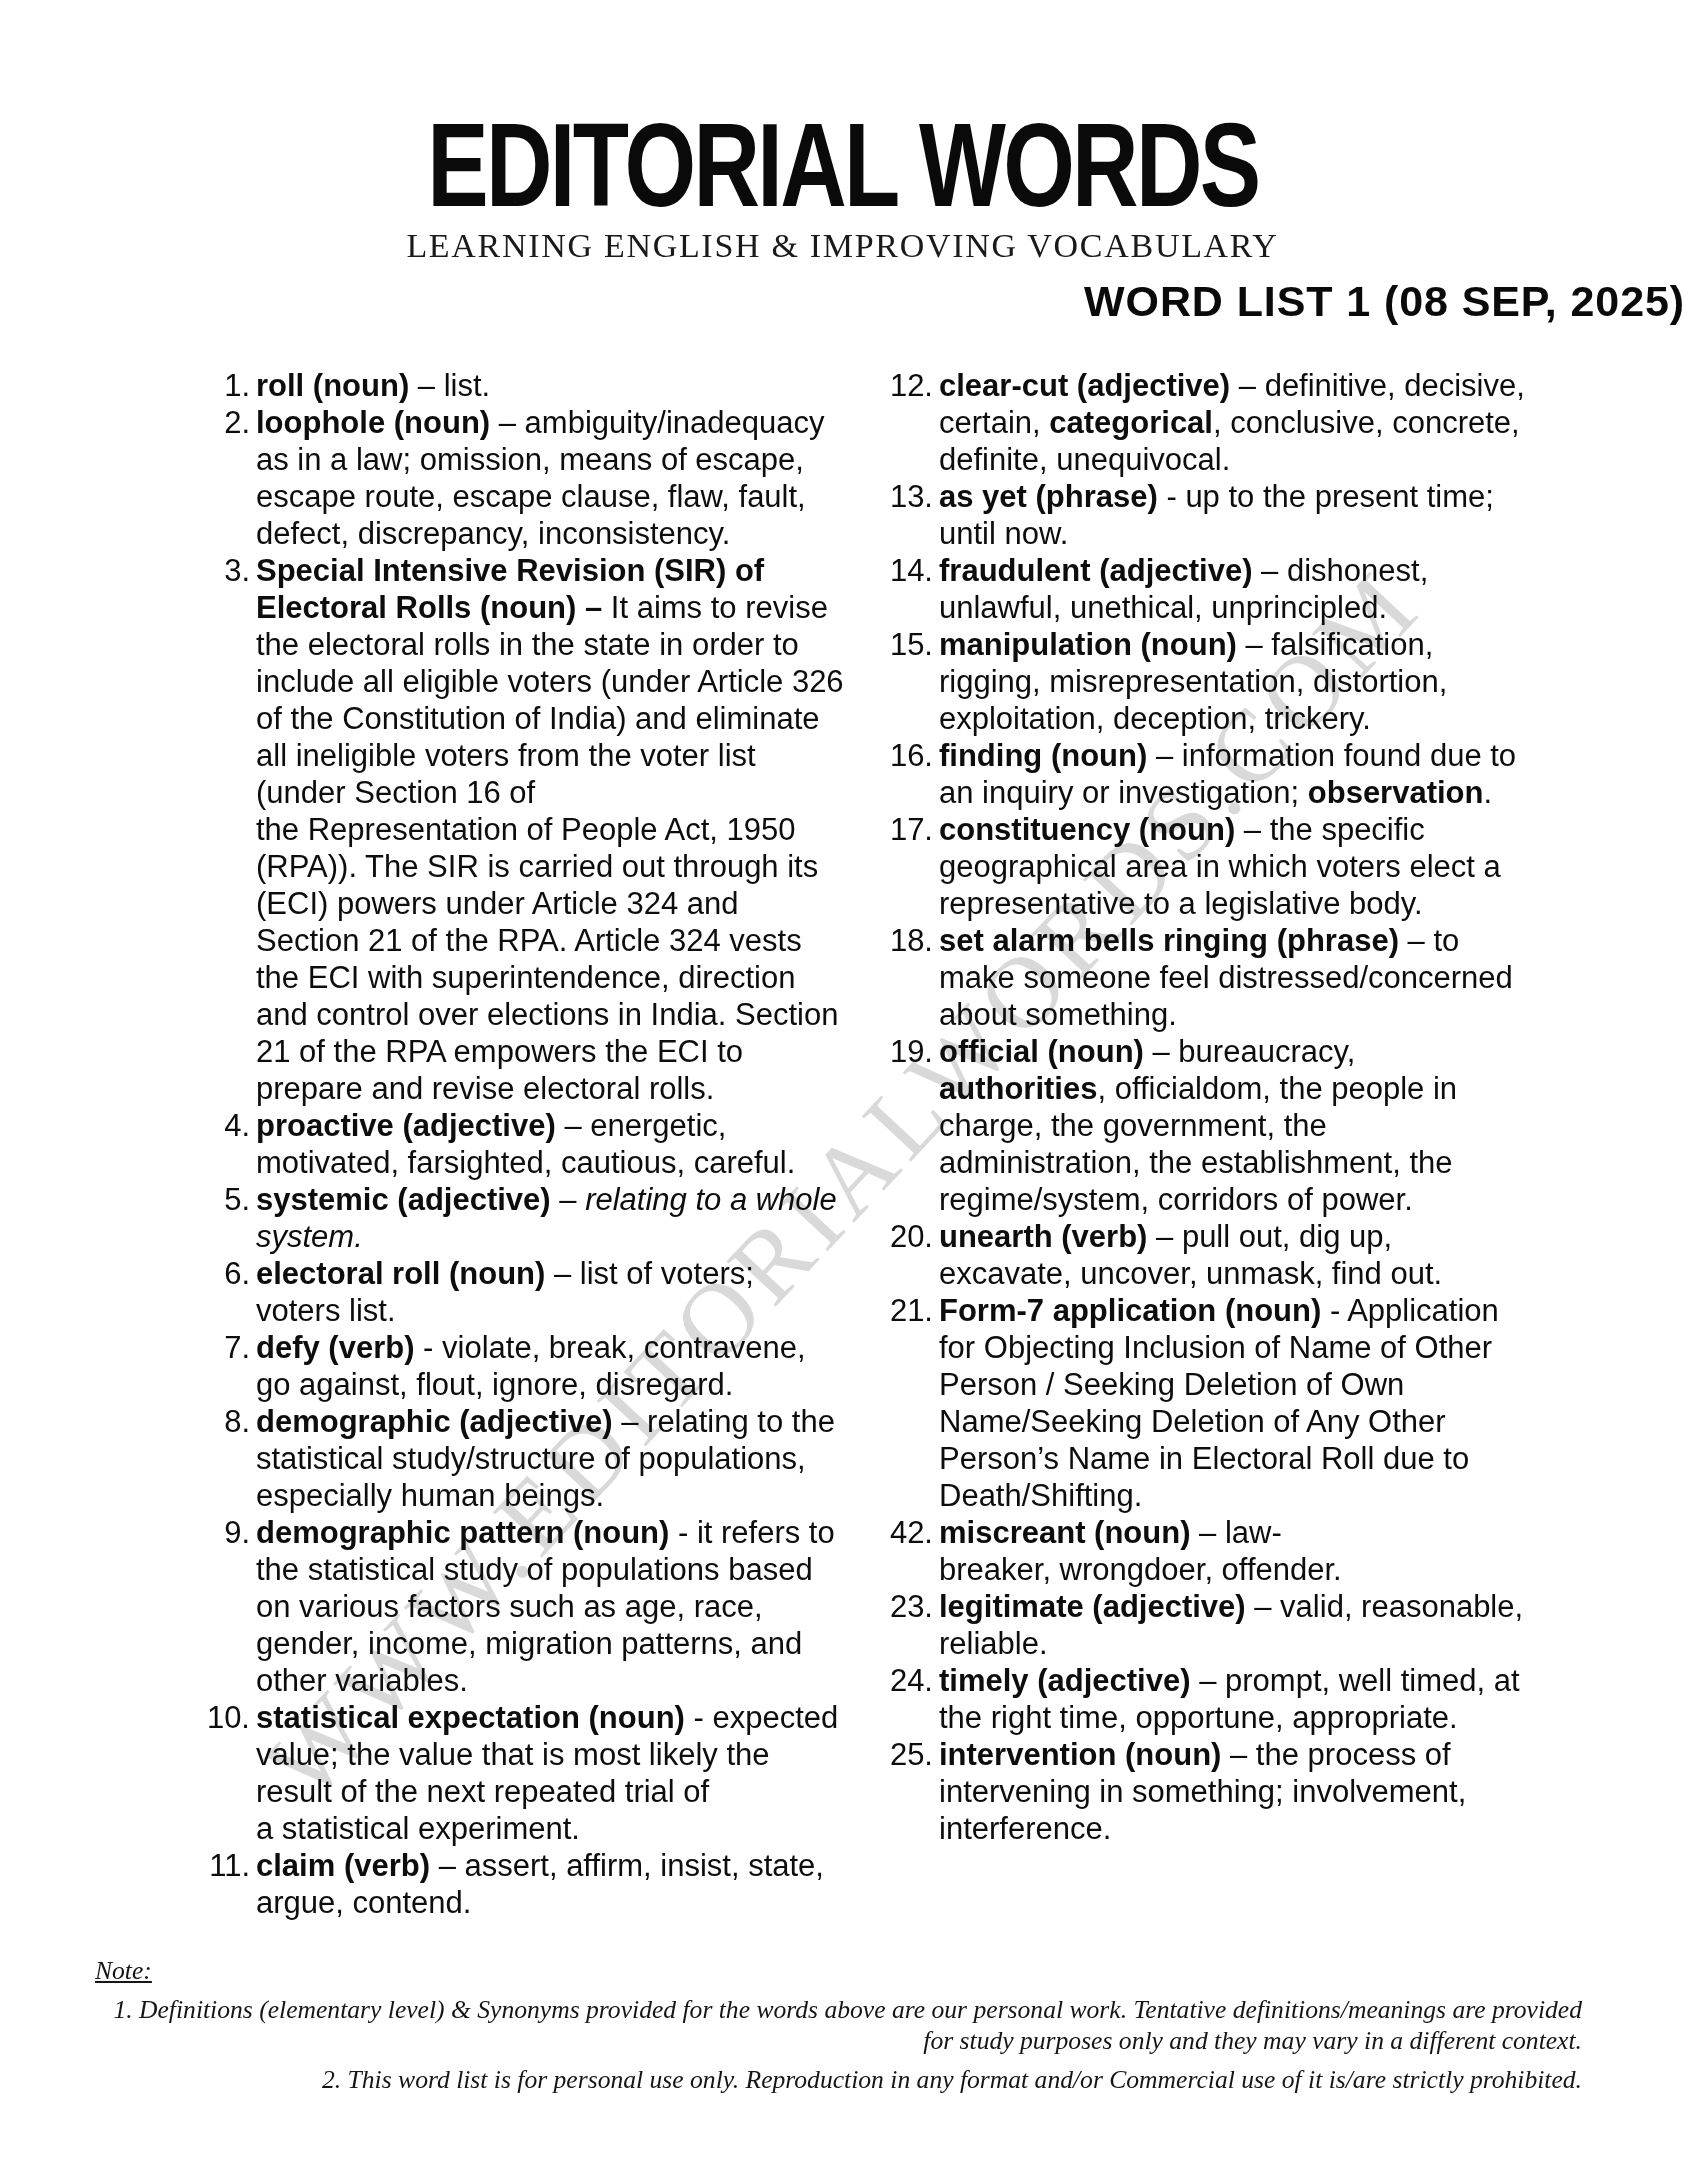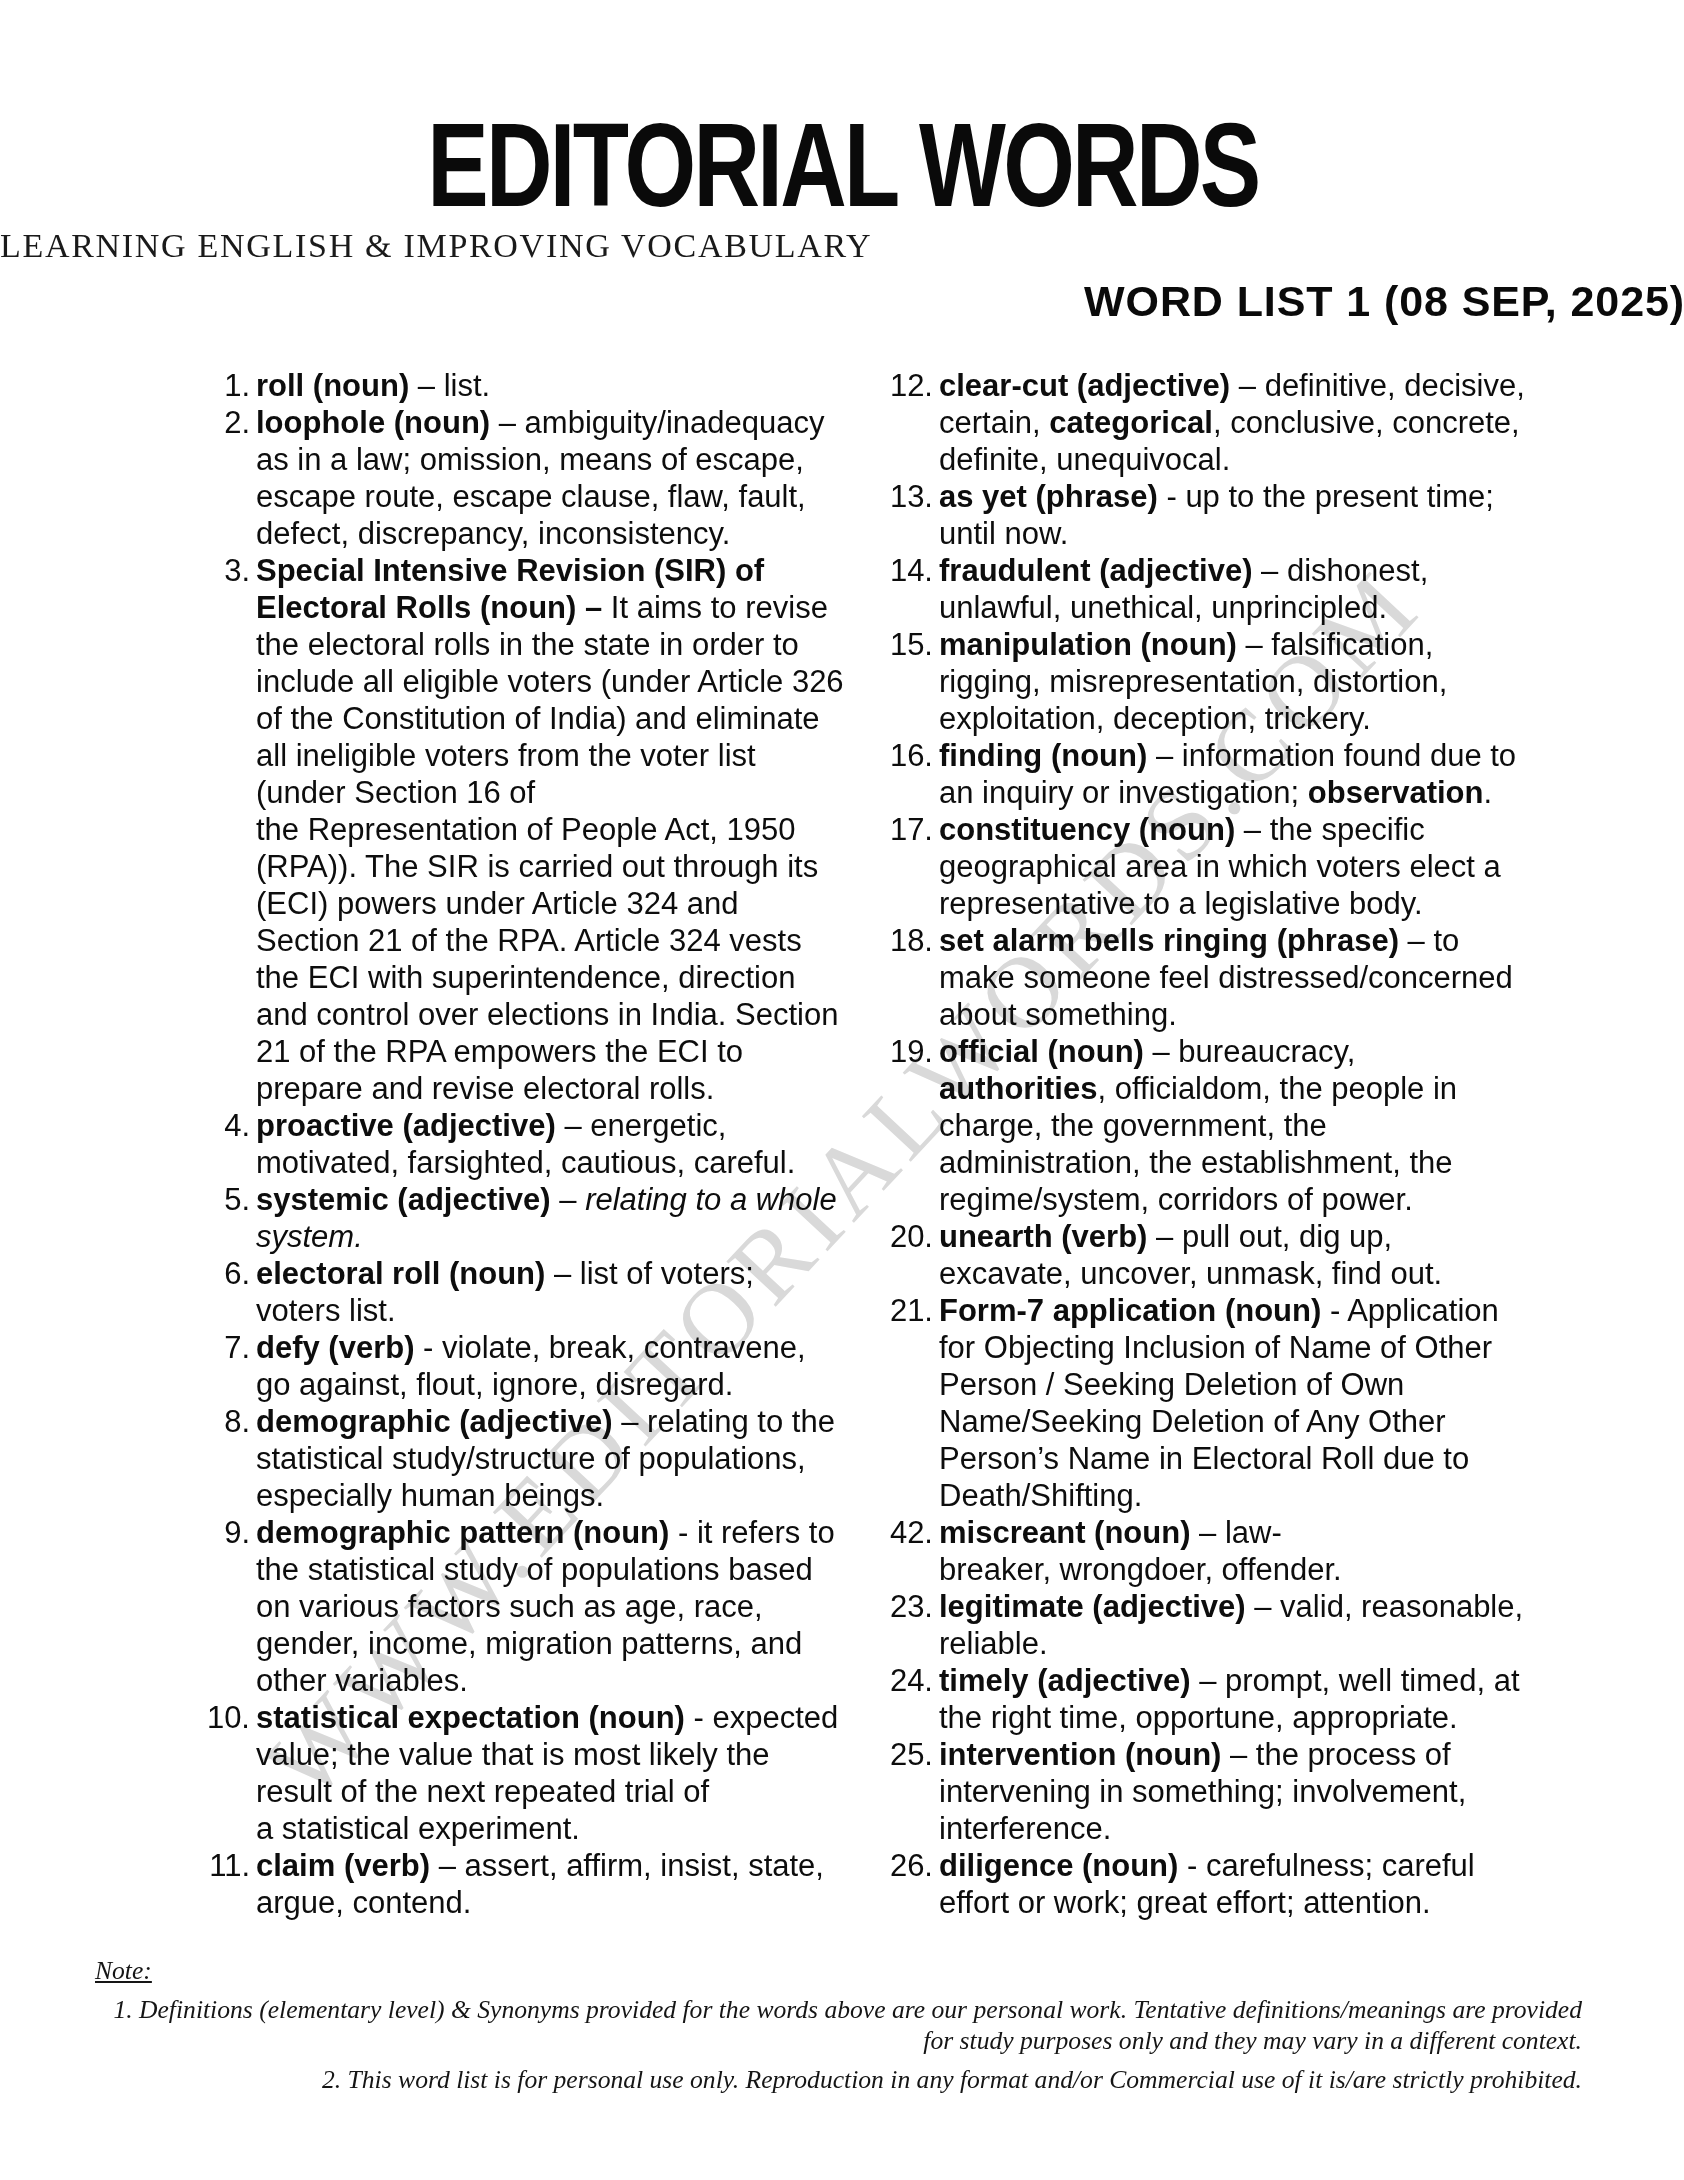--- a/index.html
+++ b/index.html
@@ -34,20 +34,21 @@
   }
   .logo-inner {
     display: inline-block;
     transform: scaleX(0.78);
     transform-origin: center;
     letter-spacing: -3.4px;
     white-space: nowrap;
   }
   .tagline {
     margin-top: 3.4px;
+    text-align: center;
     font-family: "Liberation Serif", serif;
     font-size: 34px;
     letter-spacing: 1.7px;
     color: #1a1a1a;
     white-space: nowrap;
   }
   .title {
     margin-top: 12px;
     text-align: right;
     font-size: 43px;
@@ -206,24 +207,20 @@
           <span class="itembody"><span class="b">legitimate (adjective)</span><span> – valid, reasonable, reliable.</span></span>
         </div>
         <div class="item">
           <span class="num">24.</span>
           <span class="itembody"><span class="b">timely (adjective)</span><span> – prompt, well timed, at the right time, opportune, appropriate.</span></span>
         </div>
         <div class="item">
           <span class="num">25.</span>
           <span class="itembody"><span class="b">intervention (noun)</span><span> – the process of intervening in something; involvement, interference.</span></span>
         </div>
-        <div class="item">
-          <span class="num">26.</span>
-          <span class="itembody"><span class="b">diligence (noun)</span><span> - carefulness; careful effort or work; great effort; attention.</span></span>
-        </div>
       </div>
   </div>
 
   <div class="note">
     <span class="note-heading">Note:</span>
     <p>1. Definitions (elementary level) &amp; Synonyms provided for the words above are our personal work. Tentative definitions/meanings are provided for study purposes only and they may vary in a different context.</p>
     <p>2. This word list is for personal use only. Reproduction in any format and/or Commercial use of it is/are strictly prohibited.</p>
   </div>
 </div>
 

